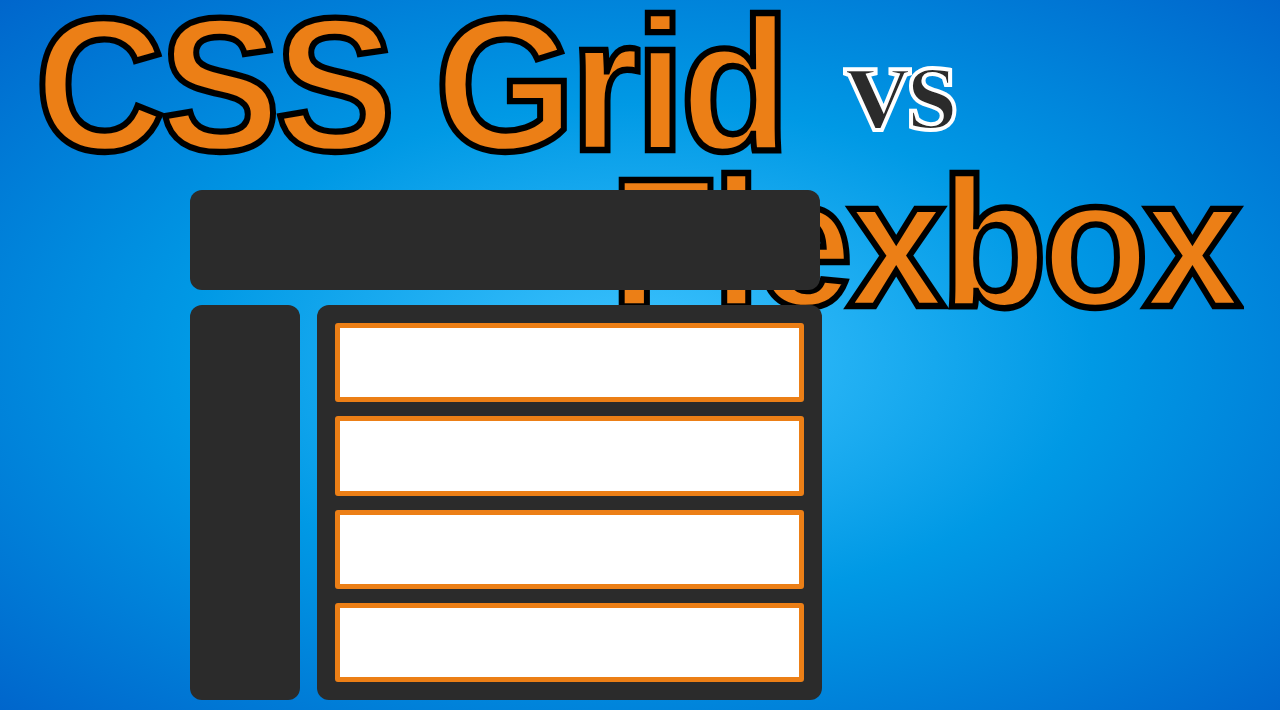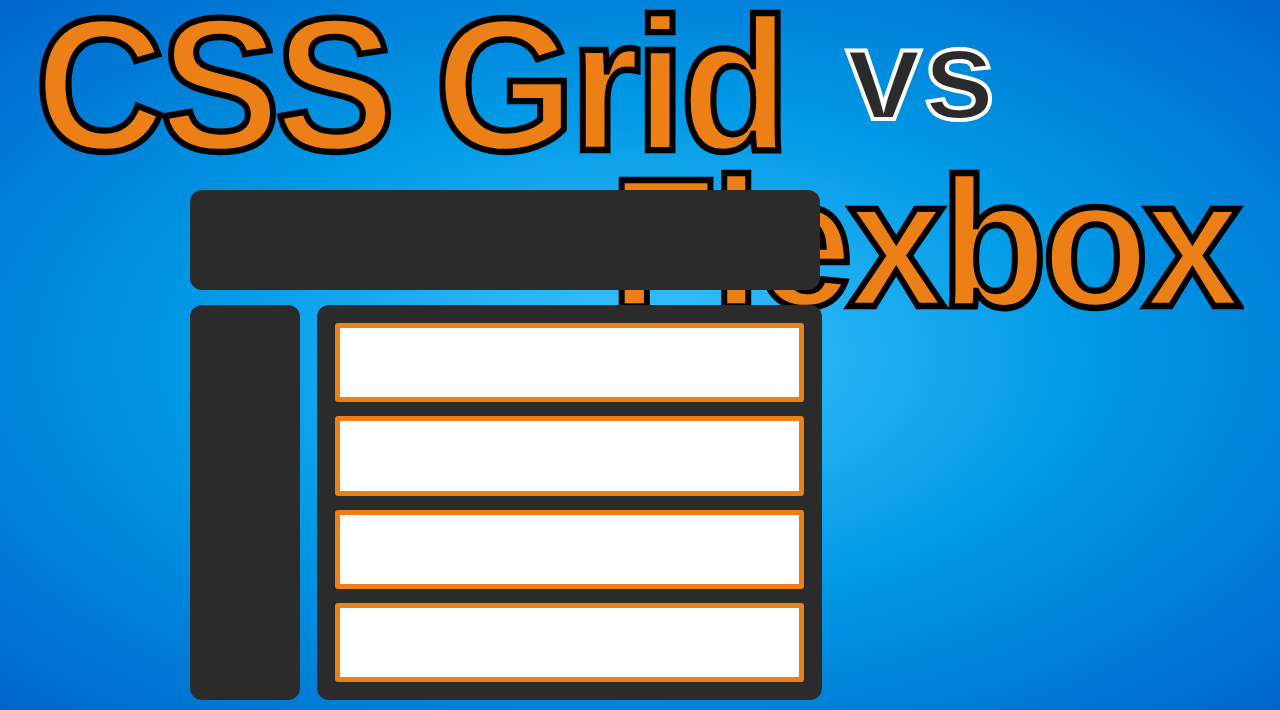--- a/index.html
+++ b/index.html
@@ -33,21 +33,21 @@
     
     .title-vs {
       position: absolute;
       top: 20px;
       left: 845px;
       font-size: 130px;
       font-weight: 900;
       color: #2b2b2b;
       -webkit-text-stroke: 4px #fff;
       line-height: 1;
-      font-family: Liberation Mono, monospace;
+      font-family: Liberation Serif, serif;
       letter-spacing: -3px;
     }
     
     .title-flexbox {
       position: absolute;
       top: 155px;
       left: 610px;
       font-size: 175px;
       font-weight: 900;
       color: #ec7f16;

